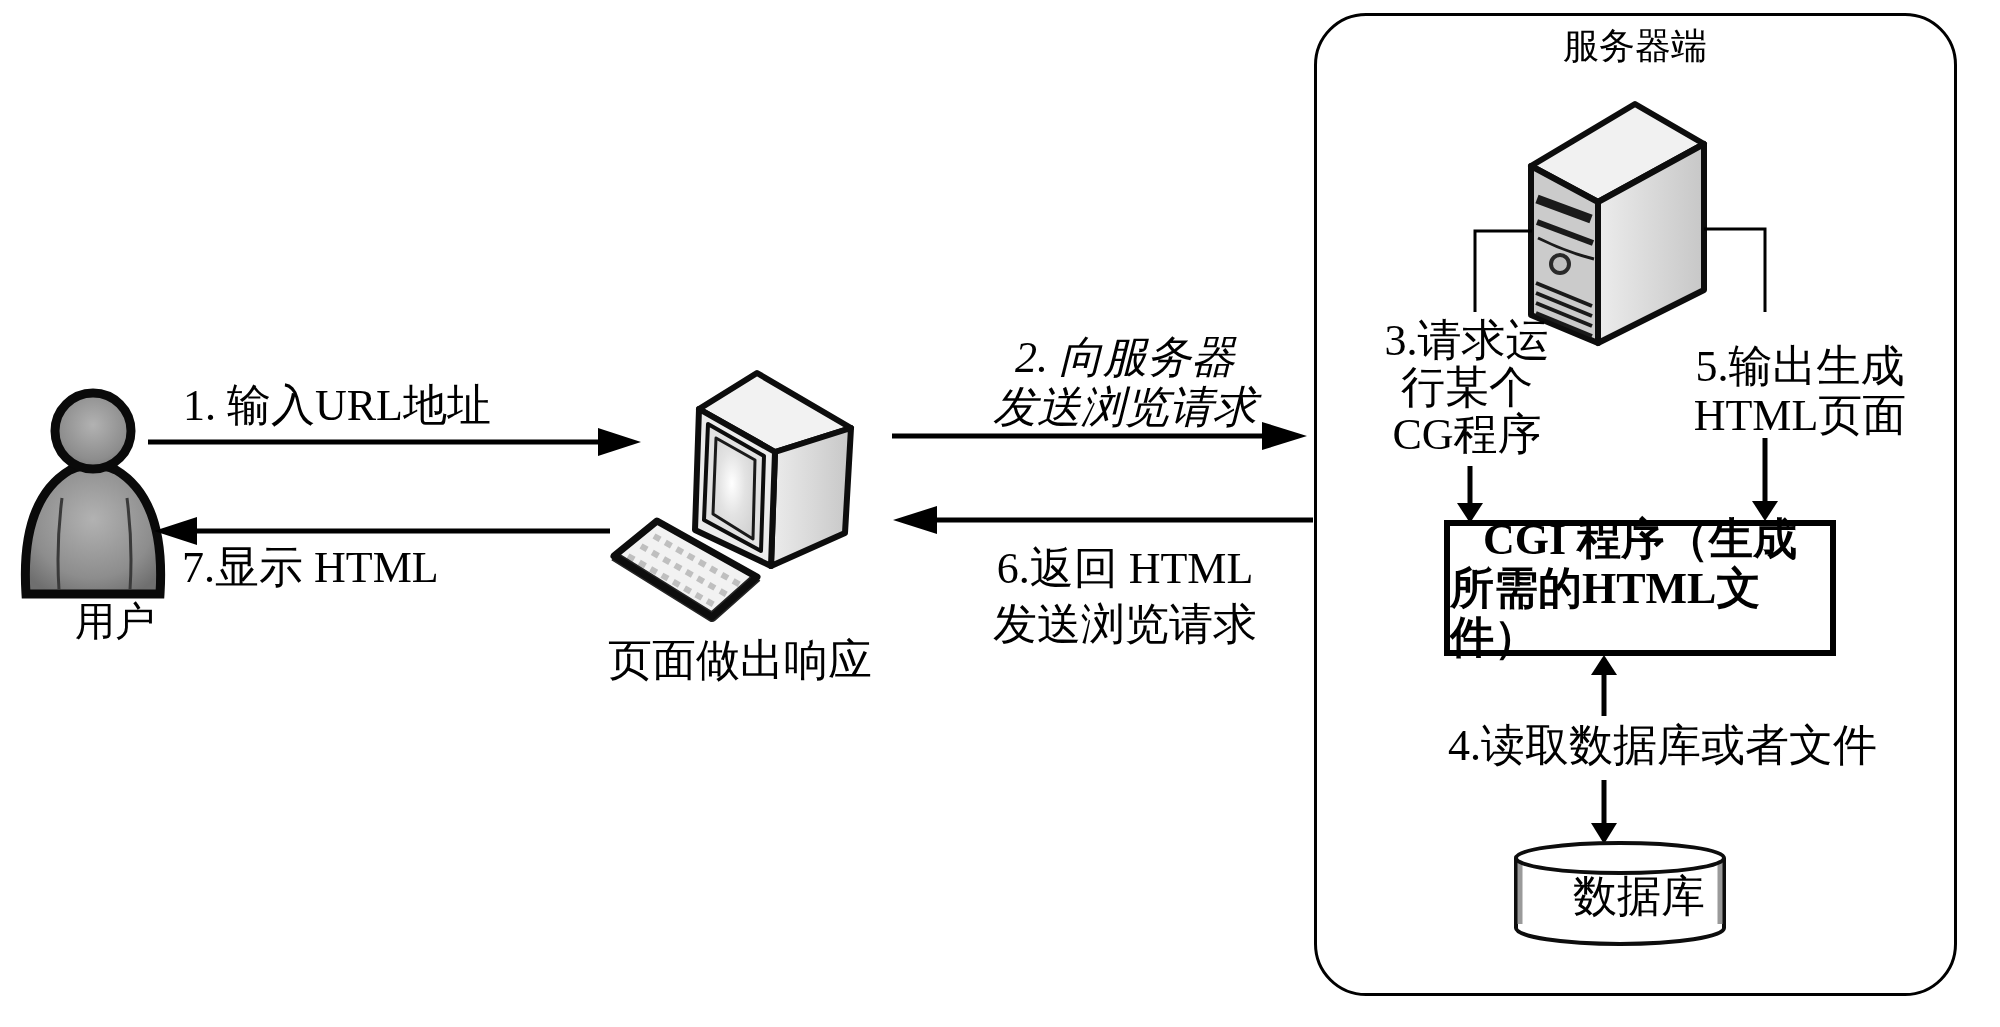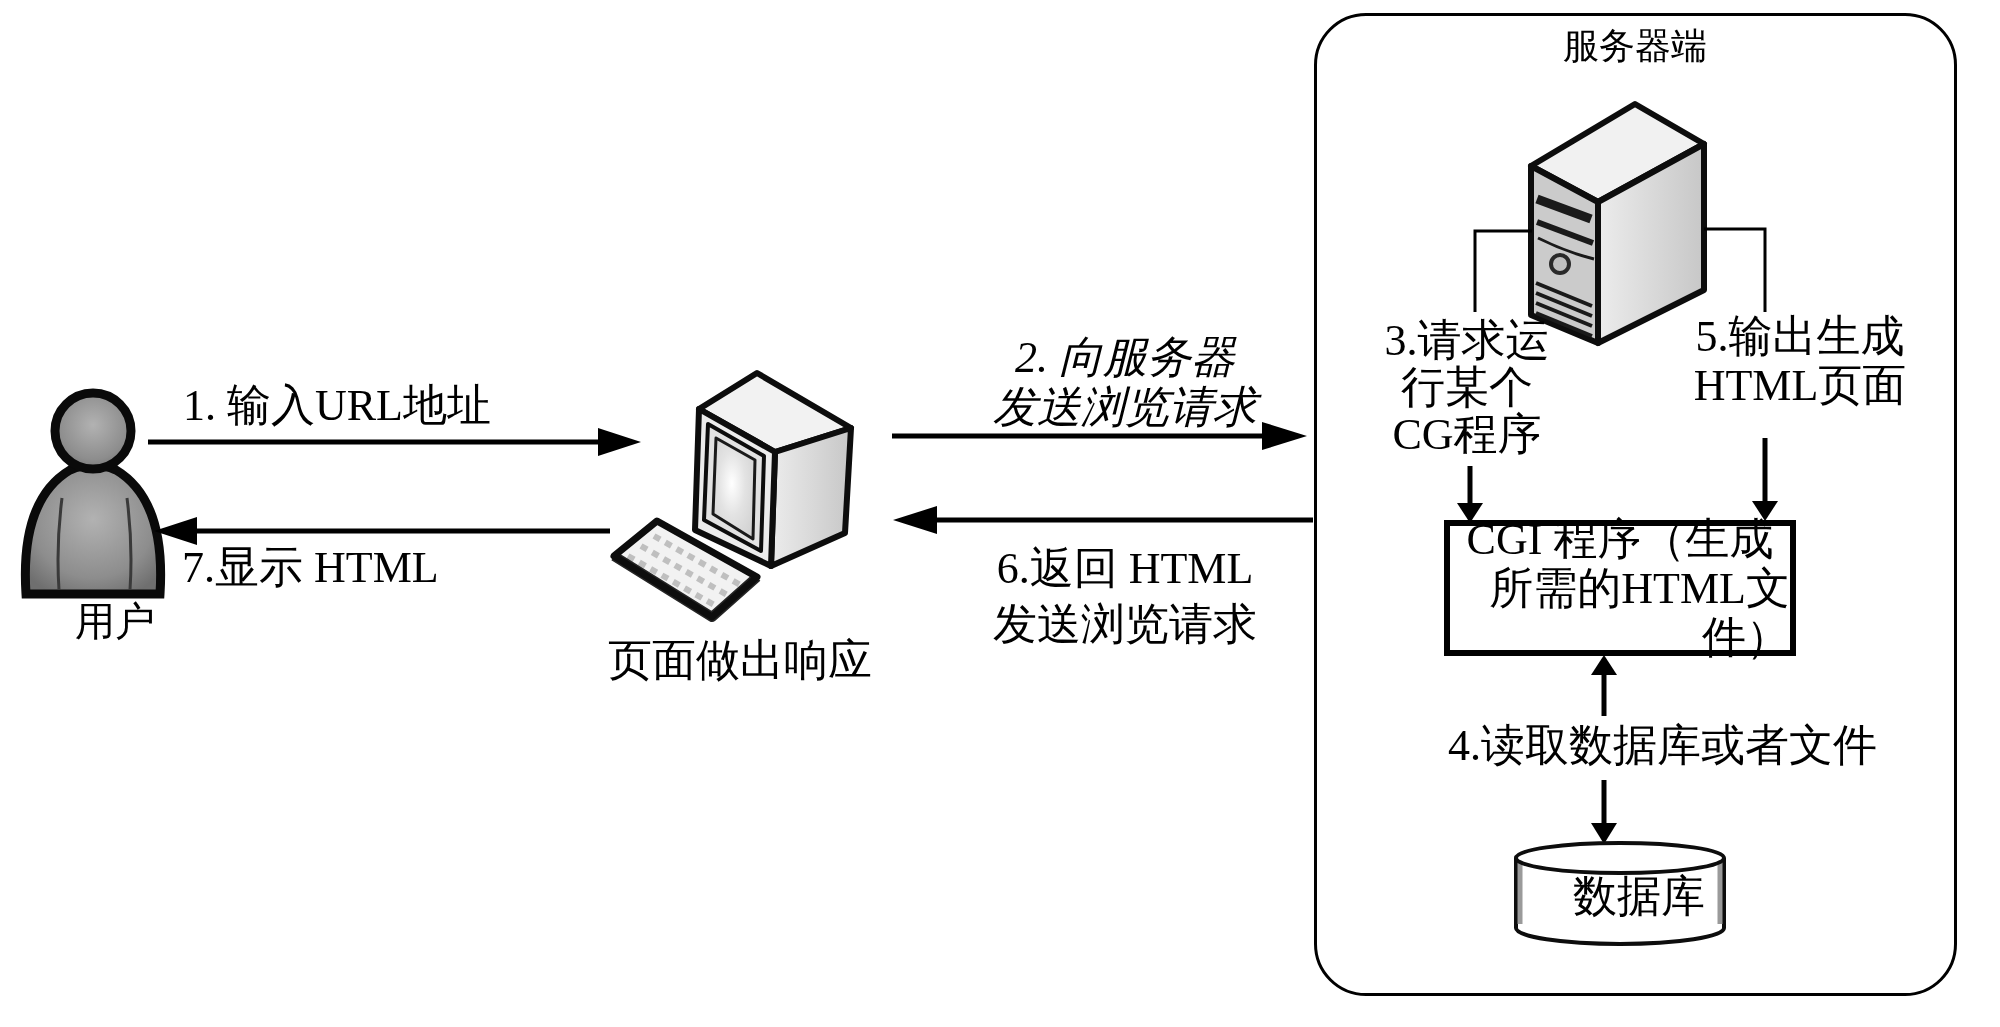--- a/index.html
+++ b/index.html
@@ -8,24 +8,24 @@
     font-family:"Liberation Serif","DejaVu Serif",serif;color:#000;
   }
   .canvas svg.layer{position:absolute;left:0;top:0;}
   .lbl{position:absolute;text-align:center;font-size:44px;line-height:50px;color:#000;white-space:nowrap;}
   .lbl .line{display:block;}
   .server-panel{
     position:absolute;left:1314px;top:13px;width:643px;height:983px;
     border:3px solid #000;border-radius:52px;box-sizing:border-box;background:transparent;
   }
   .cgi-box{
-    position:absolute;left:1444px;top:520px;width:352px;height:136px;
+    position:absolute;left:1444px;top:520px;width:392px;height:136px;
     border:6px solid #000;box-sizing:border-box;background:#fff;
     display:flex;flex-direction:column;justify-content:center;align-items:center;
-    font-size:44px;line-height:49px;text-align:right;
+    font-size:44px;line-height:49px;text-align:left;font-weight:bold;
   }
   .title-server{position:absolute;left:1315px;top:22px;width:640px;text-align:center;font-size:36px;}
 </style>
 </head>
 <body>
 
 <div class="canvas">
 
   <div class="server-panel"></div>
 
@@ -150,21 +150,21 @@
   </div>
 
   <div class="title-server">服务器端</div>
 
   <div class="lbl" style="left:1356px;top:317px;width:222px;line-height:47px;">
     <span class="line">3.请求运</span>
     <span class="line">行某个</span>
     <span class="line">CG程序</span>
   </div>
 
-  <div class="lbl" style="left:1665px;top:312px;width:270px;line-height:49px;font-family:Liberation Serif, serif;">
+  <div class="lbl" style="left:1665px;top:342px;width:270px;line-height:49px;font-family:Liberation Serif, serif;">
     <span class="line">5.输出生成</span>
     <span class="line">HTML页面</span>
   </div>
 
   <div class="cgi-box">
     <span class="line">CGI 程序（生成</span>
     <span class="line">所需的HTML文件）</span>
   </div>
 
   <div class="lbl" style="left:1440px;top:721px;width:445px;">4.读取数据库或者文件</div>

